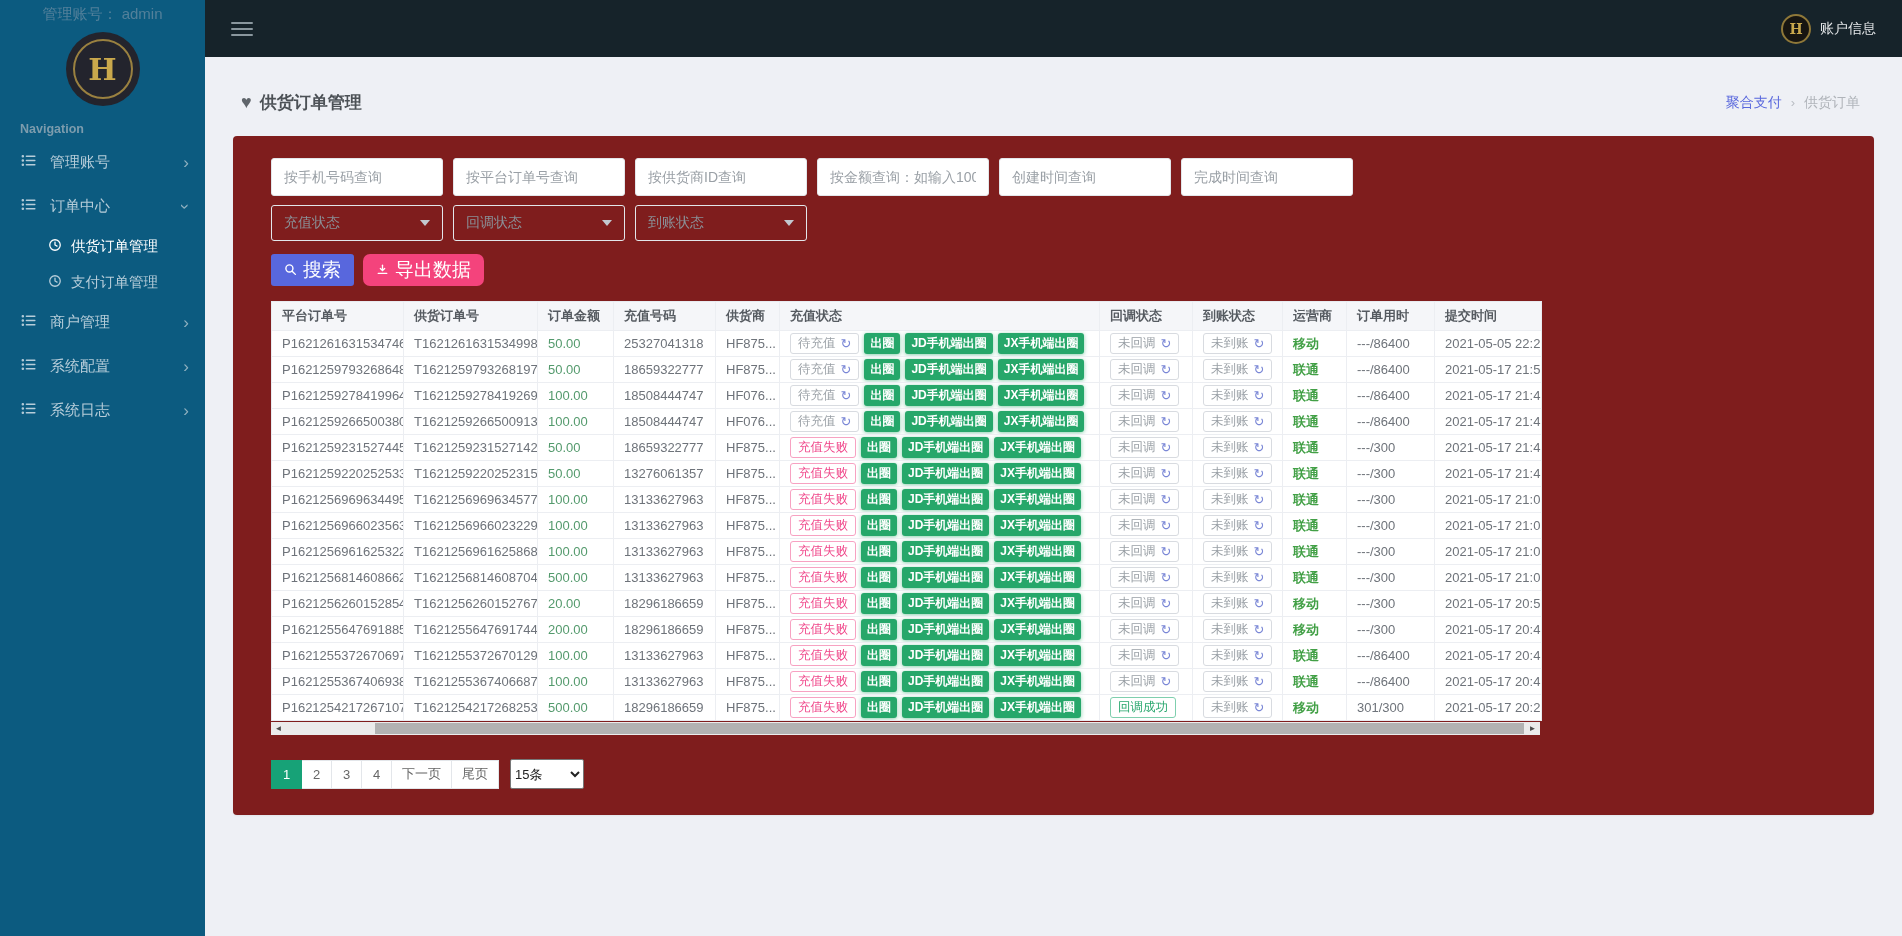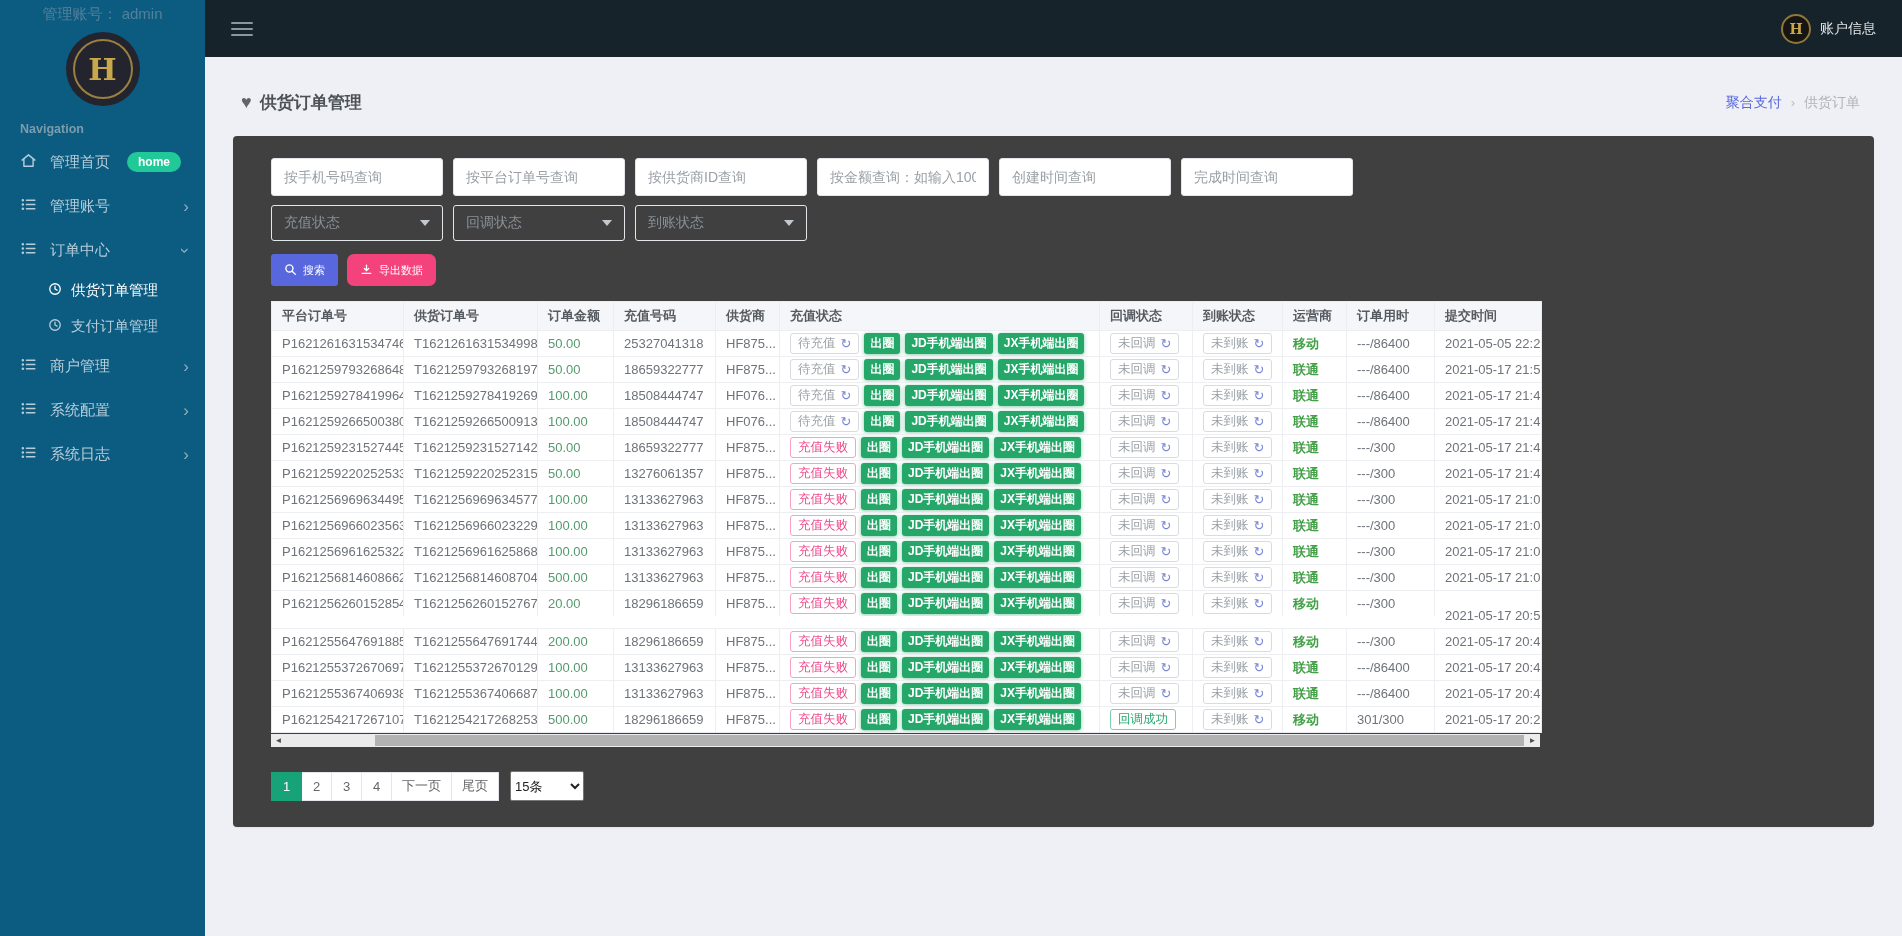--- a/index.html
+++ b/index.html
@@ -39,36 +39,36 @@
           font-family:"DejaVu Serif", serif; font-weight:bold; font-size:14px; }
 
   .page-head { display:flex; align-items:center; padding:34px 42px 22px 36px; }
   .page-title { font-size:17px; font-weight:bold; color:#4c5156; display:flex; align-items:center; gap:8px; }
   .heart { color:#5f656b; font-size:18px; }
   .breadcrumb { margin-left:auto; font-size:14px; display:flex; align-items:center; }
   .bc-link { color:#5867dd; cursor:pointer; }
   .bc-sep { color:#b9bdc4; margin:0 9px; font-size:13px; }
   .bc-cur { color:#b0b4ba; }
 
-  .card { margin:0 28px; background:#404040; border-radius:4px; padding:22px 38px 26px;
+  .card { margin:0 28px; background:#7f1d1d; border-radius:4px; padding:22px 38px 26px;
           box-shadow:0 1px 2px rgba(0,0,0,.05); }
 
   
   .filter-row { display:flex; gap:10px; margin-bottom:9px; }
   .f-input { width:172px; height:38px; border:1px solid #e3e6ea; border-radius:3px; padding:0 12px;
              font-size:14px; color:#555; font-family:inherit; outline:none; }
   .f-input::placeholder { color:#9aa0a6; }
   .f-select { width:172px; height:36px; border:1px solid #e3e6ea; border-radius:3px; display:flex;
               align-items:center; padding:0 12px; color:#8a9097; font-size:14px; cursor:pointer; }
   .caret { margin-left:auto; width:0; height:0; border-left:5px solid transparent;
            border-right:5px solid transparent; border-top:6px solid #c3c8cf; }
 
   
   .btn-row { display:flex; gap:9px; margin:13px 0 15px; }
-  .btn { height:32px; border:none; border-radius:3px; color:#fff; font-size:11px; padding:0 13px;
+  .btn { height:32px; border:none; border-radius:3px; color:#fff; font-size:19px; padding:0 13px;
          display:flex; align-items:center; gap:6px; cursor:pointer; font-family:inherit; white-space:nowrap; }
   .btn-search { background:#5867dd; }
   .btn-export { background:#f4437c;border-radius:7px; }
   .btn-cache  { background:#00b5cc; box-shadow:0 2px 7px rgba(0,181,204,.45); padding:0 15px; }
 
   
   .table { width:max-content; border:1px solid #e9ebf0; font-size:13px; color:#6e737a; }
   .tr { display:flex; border-bottom:1px solid #eceef2; background:#fff; }
   .tr:last-child { border-bottom:none; }
   .thead { background:#f5f6f9; }
@@ -110,30 +110,20 @@
 
 <div class="sidebar">
   <div class="account">管理账号： admin</div>
   <div class="avatar-wrap">
     <div class="avatar">
       <span class="avatar-letter">H</span>
     </div>
   </div>
   <div class="nav-label">Navigation</div>
 
-  <div class="menu-item">
-    <span>
-      <svg width="17" height="17" viewBox="0 0 24 24" fill="none" stroke="#b7cdd9" stroke-width="2" stroke-linecap="round" stroke-linejoin="round">
-          <path d="M3 11.5L12 4l9 7.5"></path>
-          <path d="M5.5 10.5V20h13v-9.5"></path>
-        </svg>
-    </span>
-    <span>管理首页</span>
-    <span class="badge-home">home</span>
-  </div>
 
   <div class="menu-item">
     <span>
       <svg width="17" height="17" viewBox="0 0 24 24" stroke="#b7cdd9" stroke-width="2" stroke-linecap="round">
           <circle cx="4" cy="6" r="0.8" fill="#b7cdd9"></circle>
           <line x1="9" y1="6" x2="21" y2="6"></line>
           <circle cx="4" cy="12" r="0.8" fill="#b7cdd9"></circle>
           <line x1="9" y1="12" x2="21" y2="12"></line>
           <circle cx="4" cy="18" r="0.8" fill="#b7cdd9"></circle>
           <line x1="9" y1="18" x2="21" y2="18"></line>
@@ -637,21 +627,21 @@
               </span>
             </div>
             <div class="td" style="width: 90px;">
               <span class="status pending">
                 <span>未到账</span>
                 <span class="rf">↻</span>
               </span>
             </div>
             <div class="td op" style="width: 64px;">移动</div>
             <div class="td" style="width: 88px;">---/300</div>
-            <div class="td" style="width: 106px; margin-top: 12px;">2021-05-17 20:5</div>
+            <div class="td" style="width: 106px;">2021-05-17 20:5</div>
           </div>
           <div class="tr">
             <div class="td" style="width: 132px;">P1621255647691885</div>
             <div class="td" style="width: 134px;">T1621255647691744</div>
             <div class="td amount" style="width: 76px;">200.00</div>
             <div class="td" style="width: 102px;">18296186659</div>
             <div class="td" style="width: 64px;">HF875...</div>
             <div class="td charge-cell" style="width: 320px;">
               <span class="status failed">
                 <span>充值失败</span>

